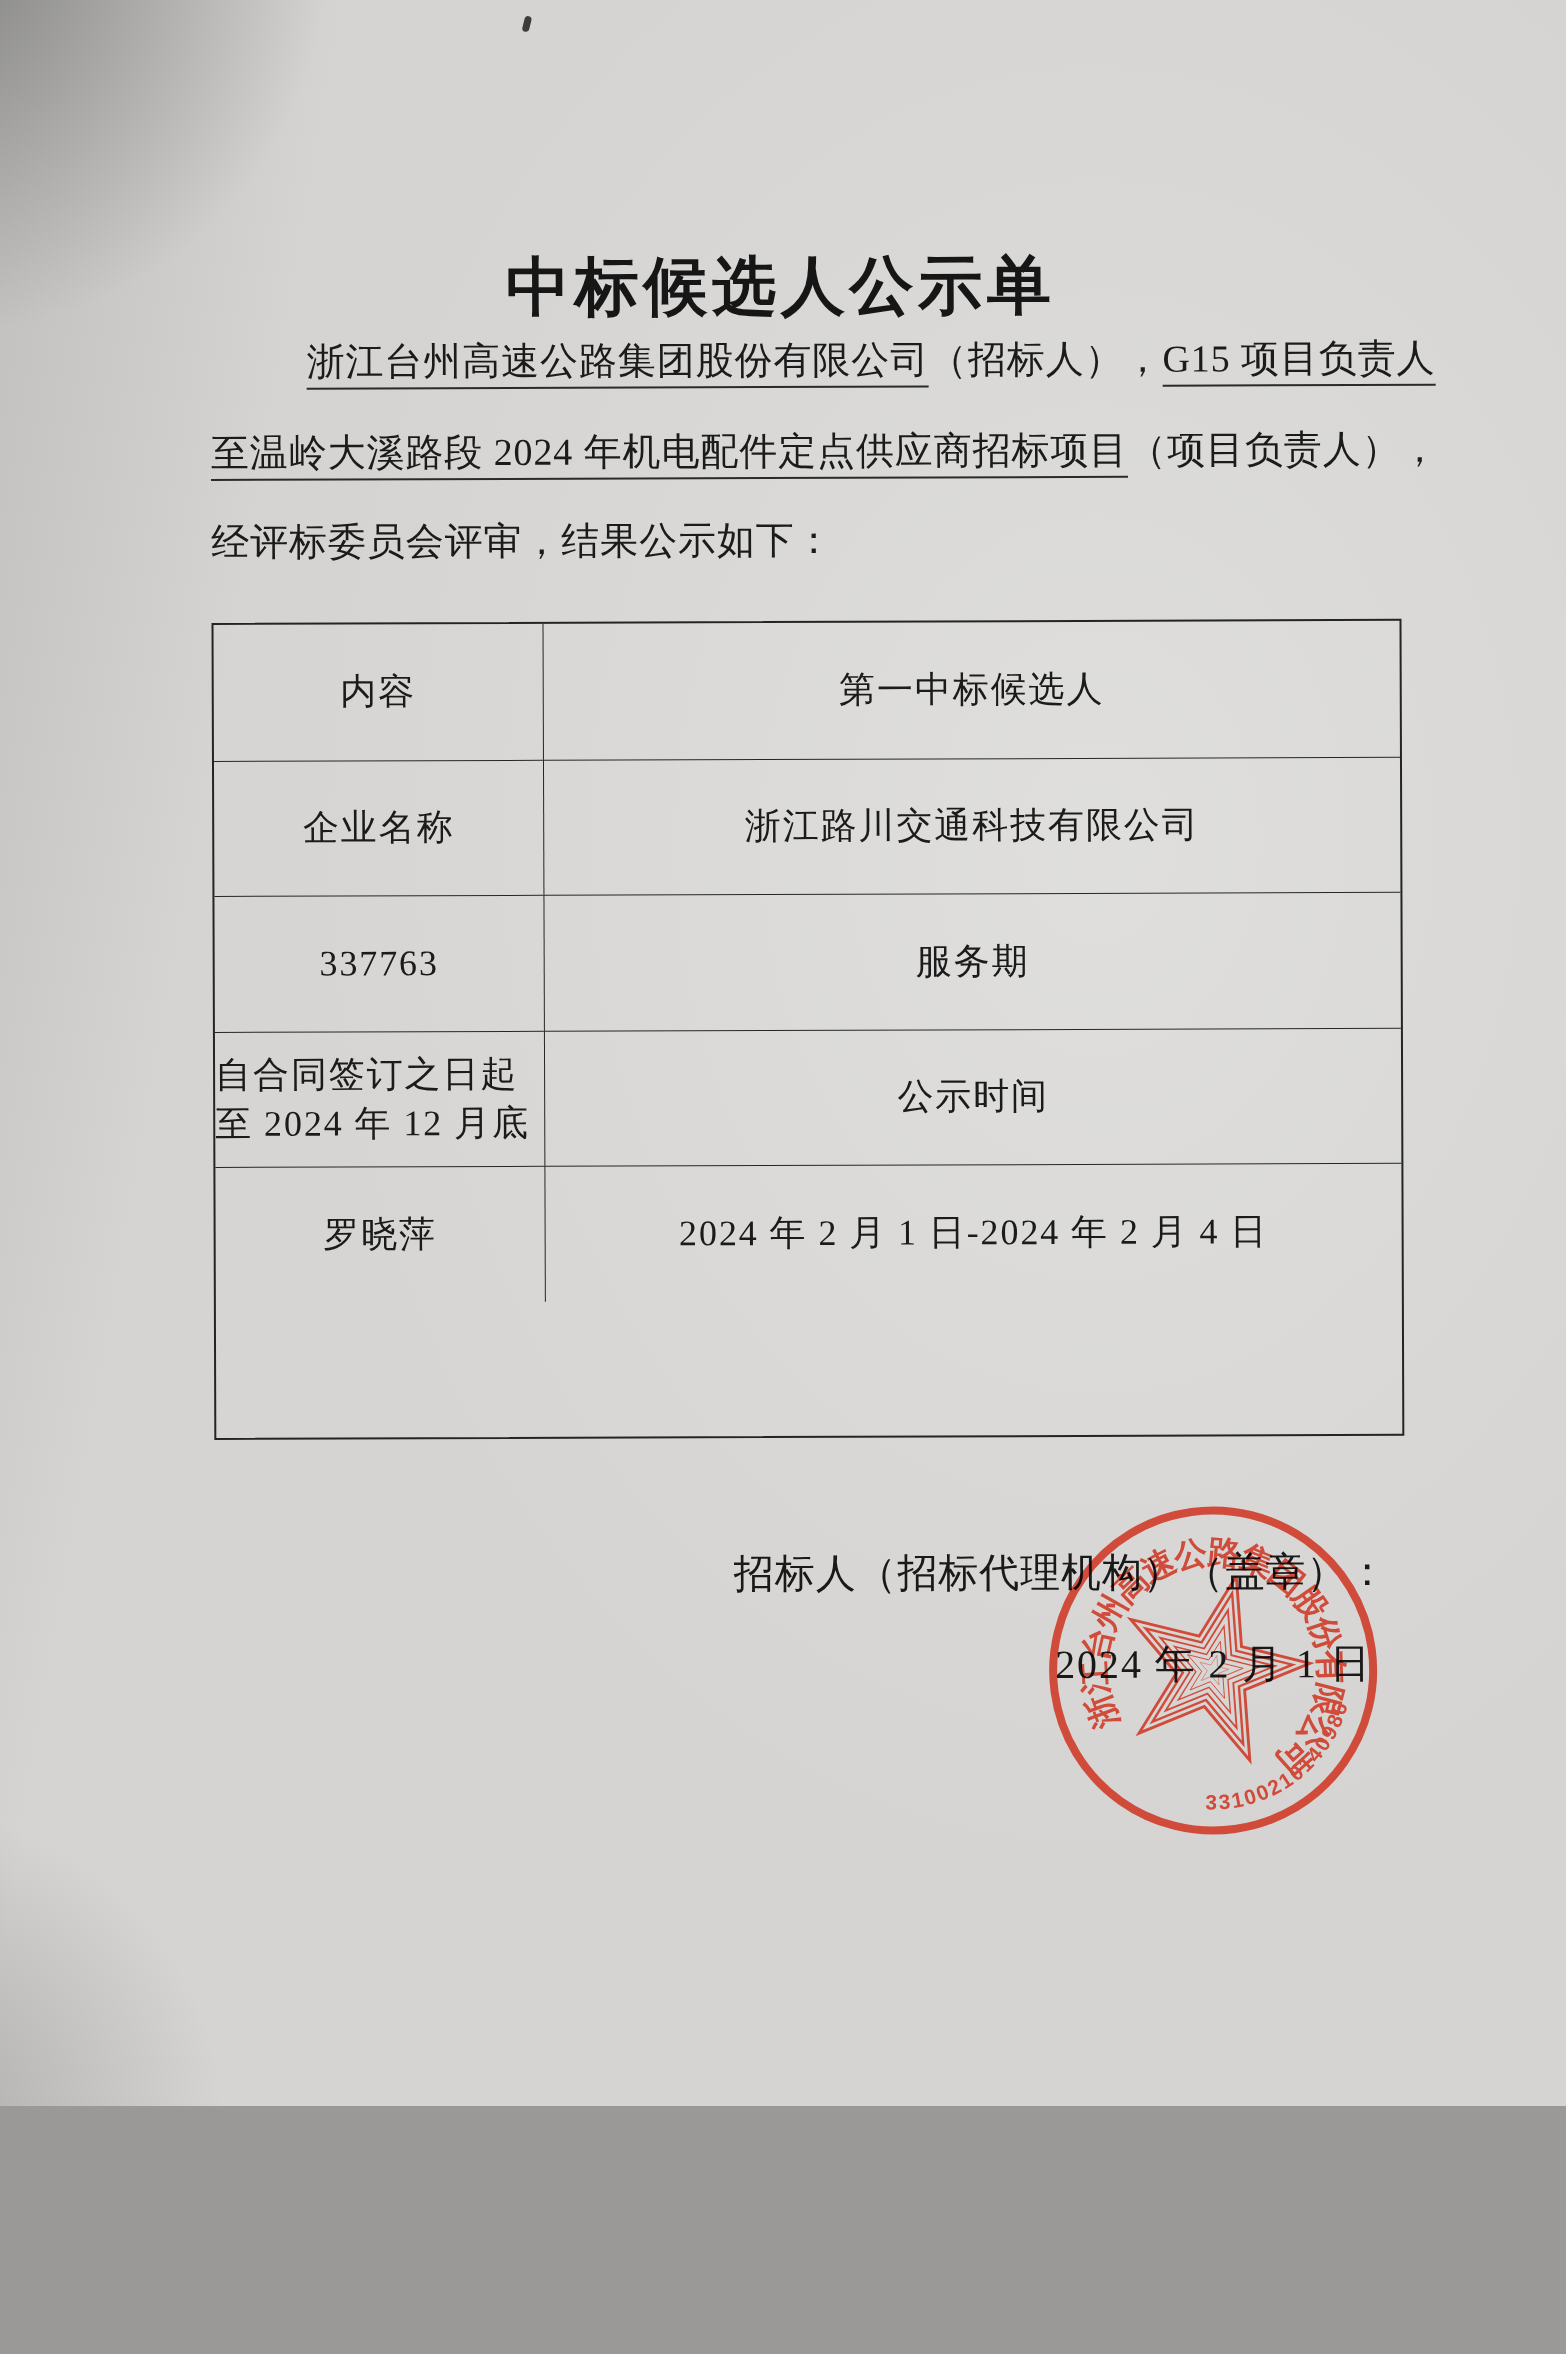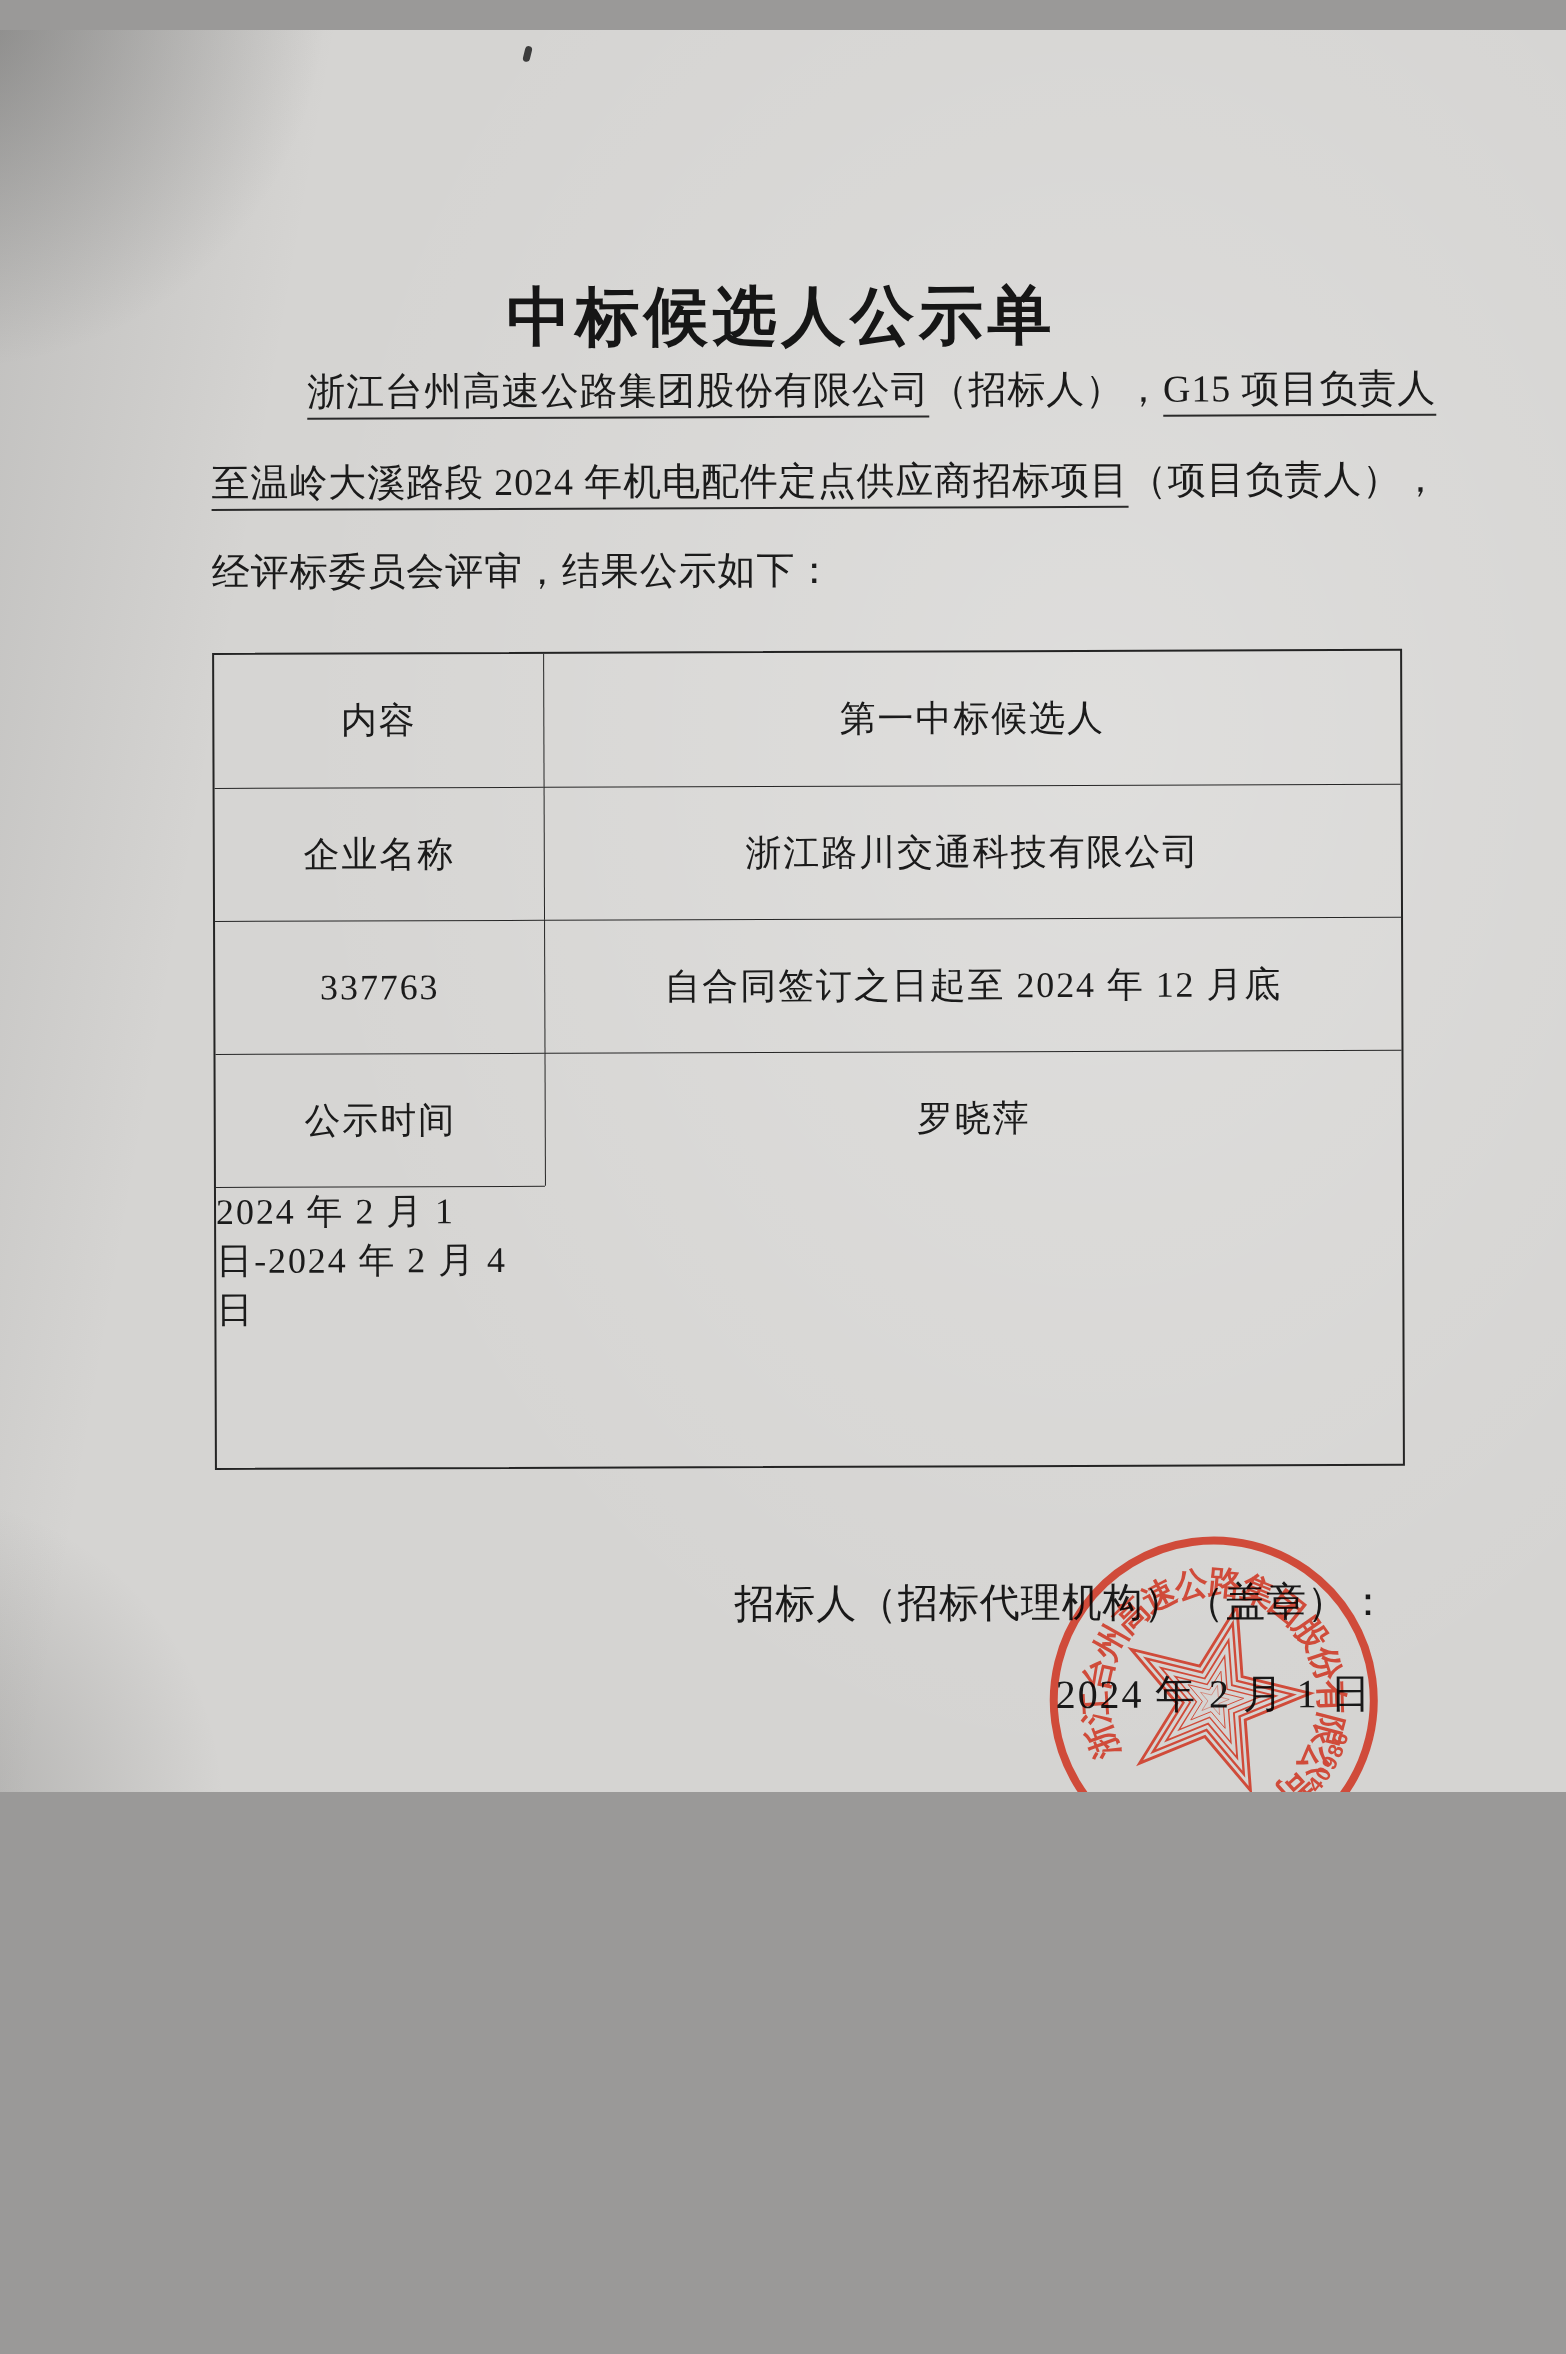--- a/index.html
+++ b/index.html
@@ -1,26 +1,25 @@
 <!DOCTYPE html>
 <html style="font-size:15px"><head>
 <meta charset="utf-8">
 <style>
   html,body{margin:0;padding:0;background:#9a9998;}
   .page{
-    position:relative;width:1567px;height:1762px;overflow:hidden;
+    position:relative;width:1567px;height:2106px;overflow:hidden;
     background-color:#d5d4d2;
     background-image:
       radial-gradient(circle 603px at -3% -2%, rgba(45,45,45,.38), rgba(45,45,45,0) 62%),
       radial-gradient(circle 490px at -6% 101%, rgba(55,55,55,.26), rgba(55,55,55,0) 65%),
       linear-gradient(100deg, rgba(80,80,80,.16), rgba(80,80,80,0) 18%),
       radial-gradient(ellipse 1083px 1412px at 70% 40%, rgba(255,255,255,.22), rgba(255,255,255,0) 75%);
     font-family:"Liberation Serif", serif;
     color:#1d1d1d;
-    margin-top:30px;
   }
   .content{position:absolute;inset:0;transform:rotate(-0.2deg);}
   .speck{position:absolute;left:527px;top:15px;width:6.6px;height:16px;background:#3c3c3c;border-radius:3.8px;transform:rotate(14deg);}
   .title{
     position:absolute;top:200px;left:0;width:1567px;text-align:center;
     font-family:"Liberation Sans", sans-serif;font-weight:bold;
     font-size:64px;letter-spacing:4.7px;color:#161616;
   }
   .introline{position:absolute;left:213px;width:1168px;font-size:38px;letter-spacing:0.9px;white-space:nowrap;color:#1b1b1b;}
   .l1{top:335px;padding-left:96px;}
@@ -72,20 +71,21 @@
     <div class="introline l2"><span class="u">至温岭大溪路段 2024 年机电配件定点供应商招标项目</span><span>（项目负责人），</span></div>
 
     <div class="introline l3">经评标委员会评审，结果公示如下：</div>
 
     <div class="restable">
       <div class="cell">内容</div>
       <div class="cell">第一中标候选人</div>
       <div class="cell">企业名称</div>
       <div class="cell">浙江路川交通科技有限公司</div>
       <div class="cell">337763</div>
+      <div class="cell">服务期</div>
       <div class="cell">自合同签订之日起至 2024 年 12 月底</div>
       <div class="cell">公示时间</div>
       <div class="cell">罗晓萍</div>
       <div class="cell">2024 年 2 月 1 日-2024 年 2 月 4 日</div>
     </div>
 
     <div class="signoff">招标人（招标代理机构）（盖章）：</div>
     <div class="dateline">2024 年 2 月 1 日</div>
 
     <div class="stamp" style="color: rgb(207, 63, 44);">

